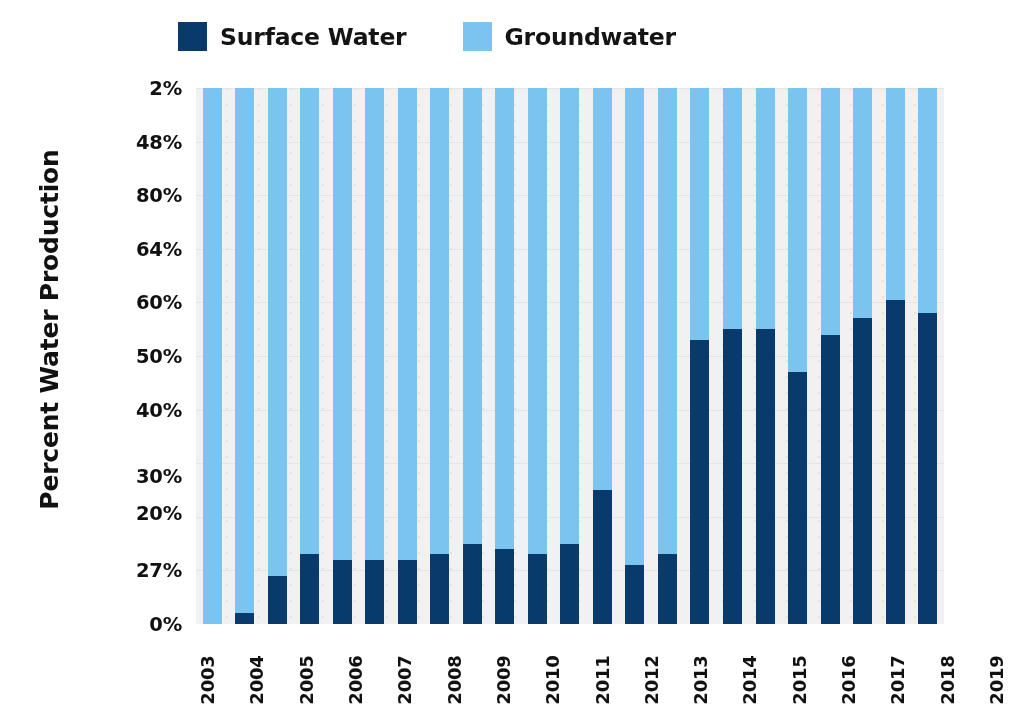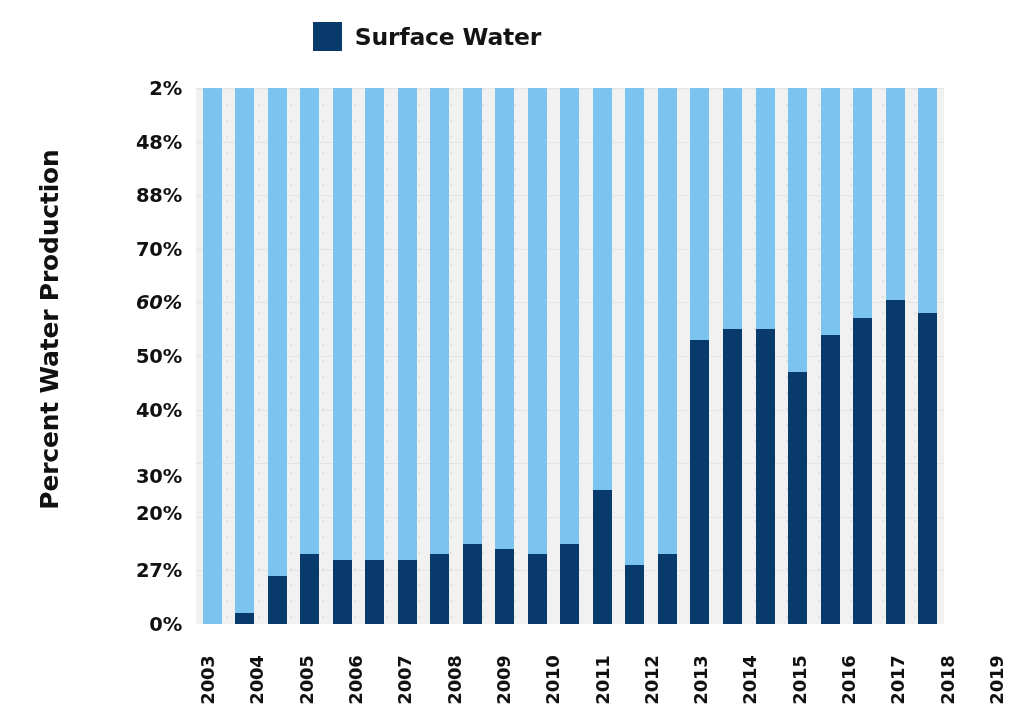--- a/index.html
+++ b/index.html
@@ -179,36 +179,40 @@
 </head>
 <body>
 
 <div id="chart-root">
 
   <div id="legend">
     <div class="legend-entry">
       <span class="legend-swatch" style="background:#083a6b"></span>
       <span class="legend-label">Surface Water</span>
     </div>
+    <div class="legend-entry">
+      <span class="legend-swatch" style="background:#7cc4f0"></span>
+      <span class="legend-label">Groundwater</span>
+    </div>
   </div>
 
   <div id="y-axis-title">
     <span>Percent Water Production</span>
   </div>
 
   <div id="y-ticks">
       <div class="y-tick" style="top: 536px;">0%</div>
       <div class="y-tick" style="top: 482.4px;">27%</div>
       <div class="y-tick" style="top: 425px;">20%</div>
       <div class="y-tick" style="top: 388px; text-align: center;">30%</div>
       <div class="y-tick" style="top: 321.6px;">40%</div>
       <div class="y-tick" style="top: 268px; text-align: right;">50%</div>
-      <div class="y-tick" style="top: 214.4px; font-style: italic;">60%</div>
-      <div class="y-tick" style="top: 160.8px;">70%</div>
-      <div class="y-tick" style="top: 107.2px;">88%</div>
+      <div class="y-tick" style="top: 214.4px;">60%</div>
+      <div class="y-tick" style="top: 160.8px;">64%</div>
+      <div class="y-tick" style="top: 107.2px;">80%</div>
       <div class="y-tick" style="top: 53.6px;">48%</div>
       <div class="y-tick" style="top: 0px;">2%</div>
     </div>
 
   <div id="plot">
     <div id="plot-texture"></div>
     <div id="gridlines">
         <div class="gridline" style="top: 482.4px;"></div>
         <div class="gridline" style="top: 428.8px;"></div>
         <div class="gridline" style="top: 375.2px;"></div>

